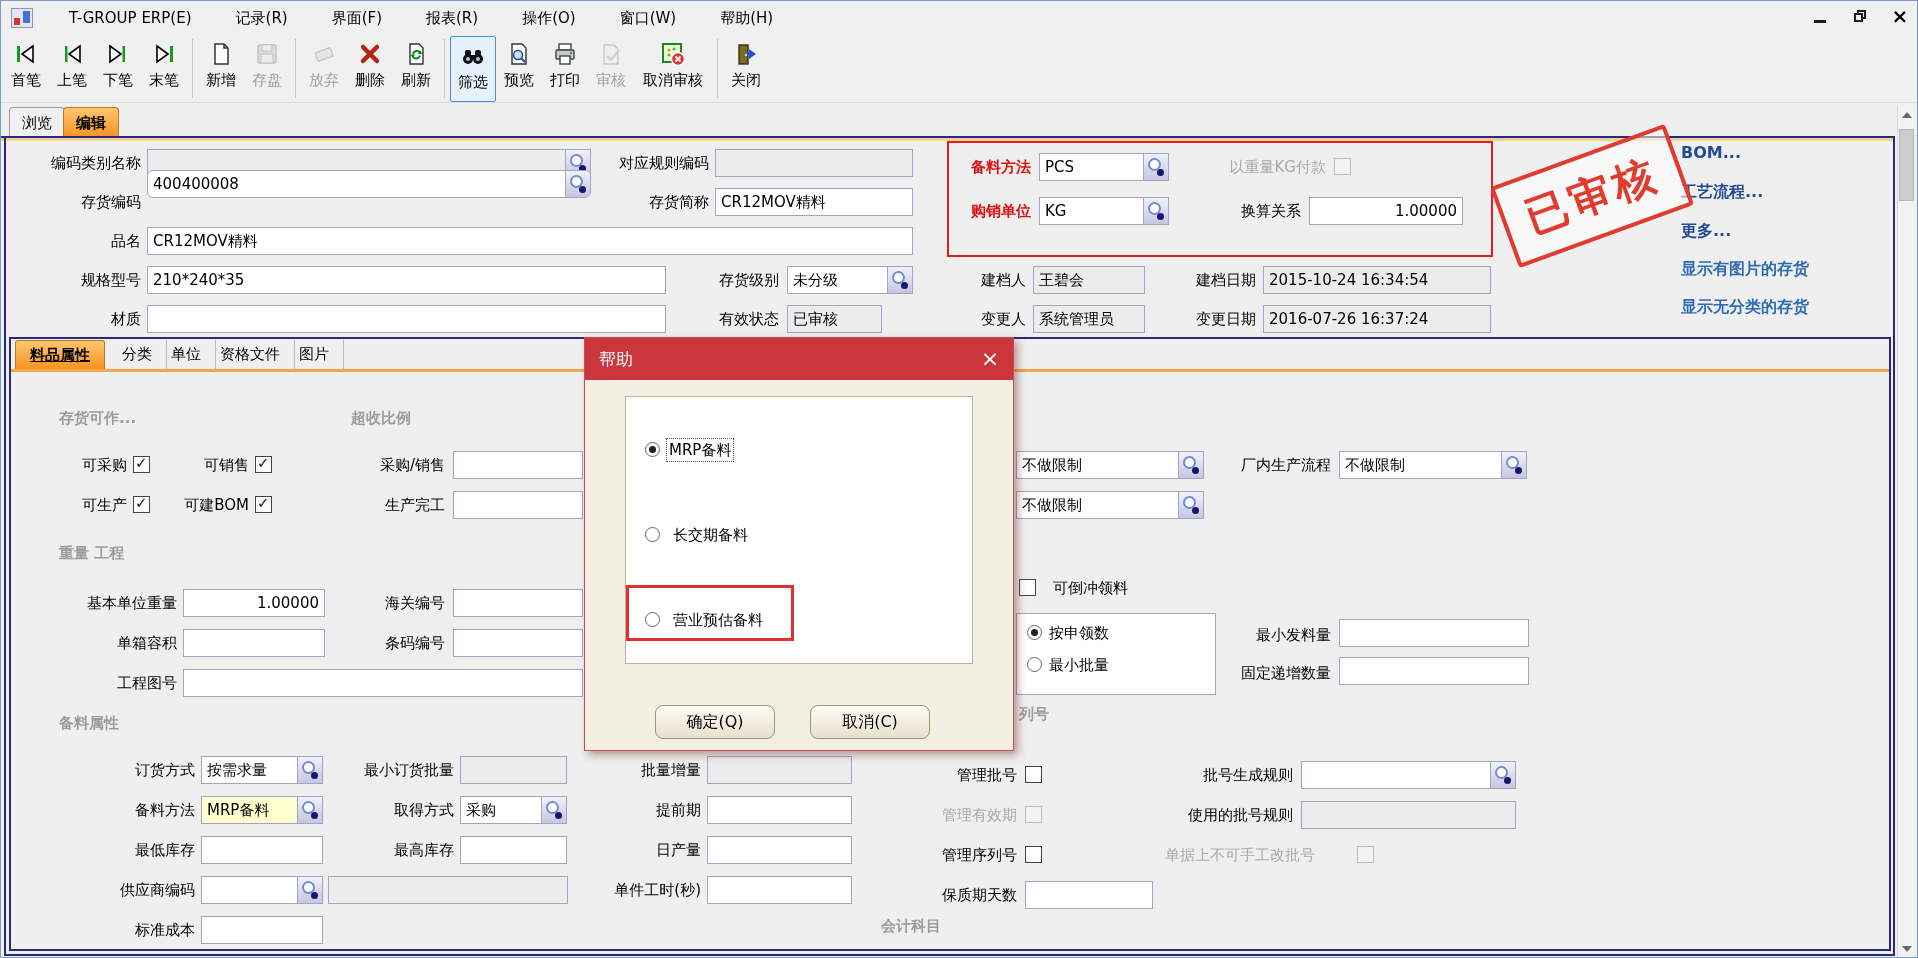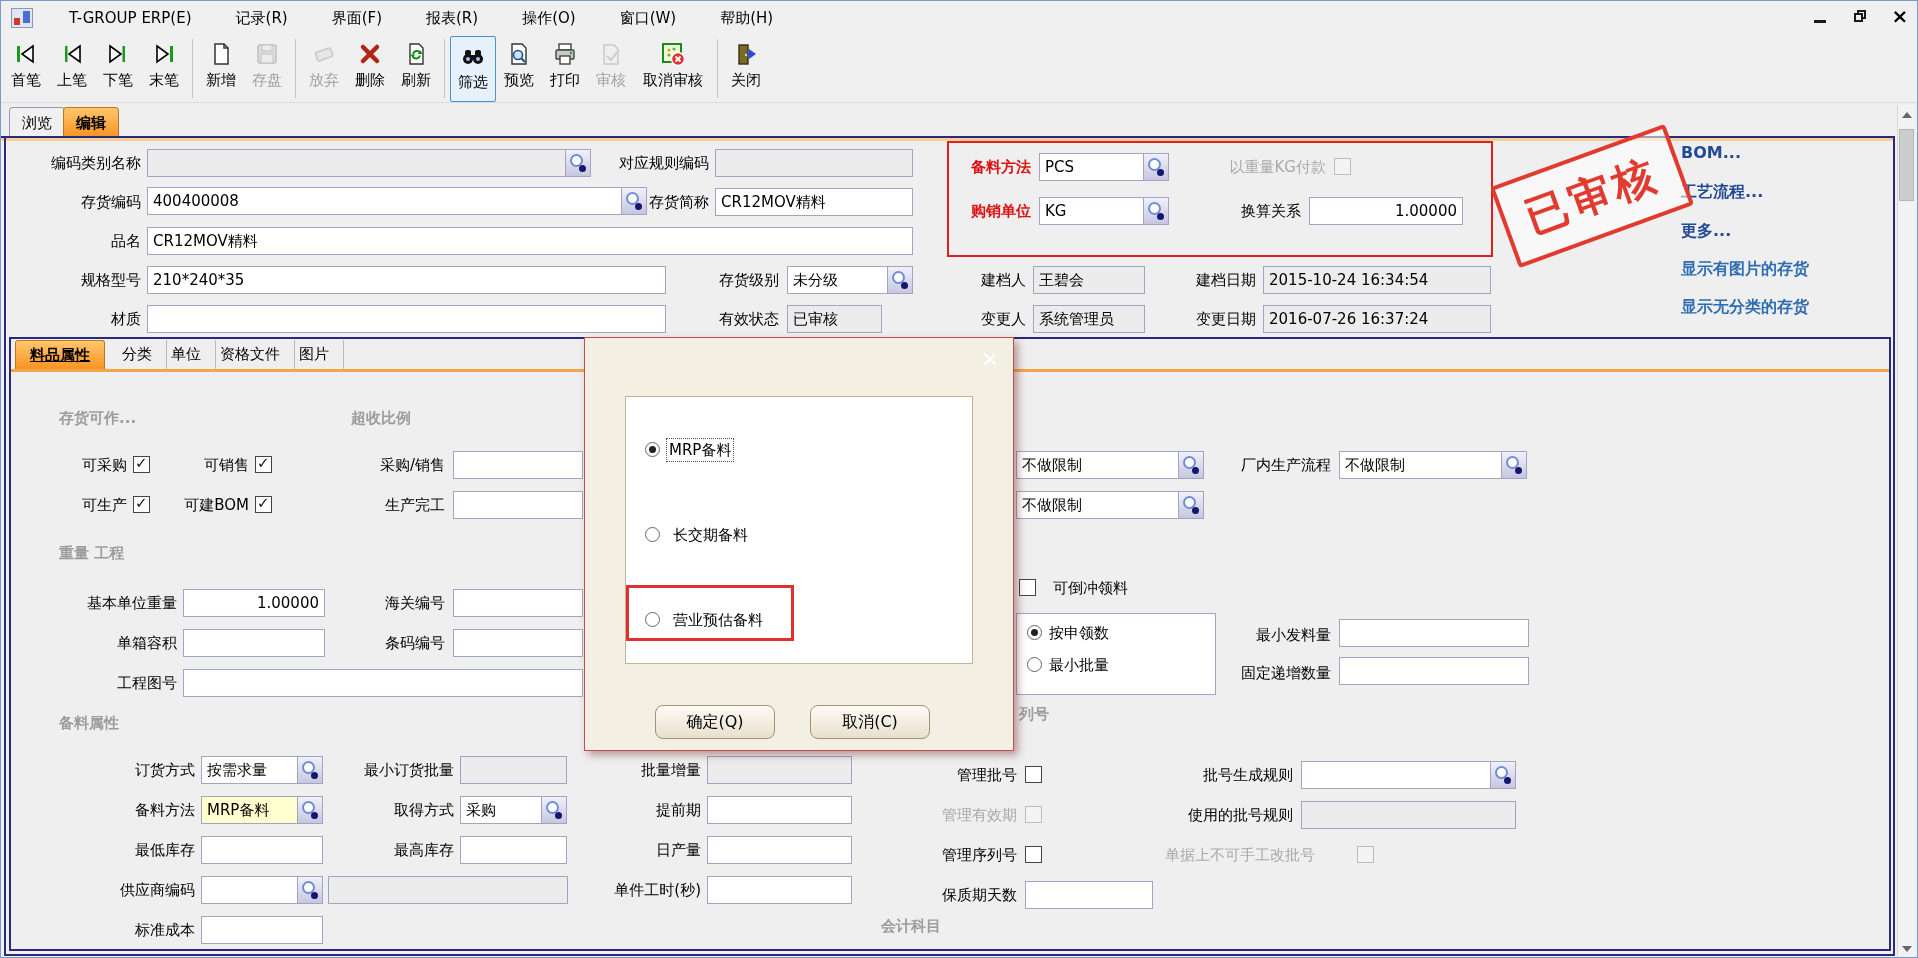--- a/index.html
+++ b/index.html
@@ -296,21 +296,21 @@
   <div class="pageborder" style="left:3px;top:137px;width:2px;height:818px;"></div>
   <div class="pageborder" style="left:1892px;top:137px;width:2px;height:818px;"></div>
   <div class="pageborder" style="left:3px;top:953px;width:1891px;height:2px;"></div>
 
   <div class="lbl" style="left:20px;top:148px;width:120px;">编码类别名称</div>
   <div class="fld ro lk" style="left:146px;top:148px;width:444px;"><span></span><span class="lkbtn"></span></div>
   <div class="lbl" style="left:590px;top:148px;width:118px;">对应规则编码</div>
   <div class="fld ro" style="left:714px;top:148px;width:198px;"></div>
 
   <div class="lbl" style="left:20px;top:187px;width:120px;">存货编码</div>
-  <div class="fld lk" style="left:146px;top:186px;width:500px;"><span>400400008</span><span class="lkbtn"></span></div>
+  <div class="fld lk" style="left:146px;top:169px;width:444px;border-radius:6px;"><span>400400008</span><span class="lkbtn"></span></div>
   <div class="lbl" style="left:590px;top:187px;width:118px;">存货简称</div>
   <div class="fld" style="left:714px;top:187px;width:198px;">CR12MOV精料</div>
 
   <div class="lbl" style="left:20px;top:226px;width:120px;">品名</div>
   <div class="fld" style="left:146px;top:226px;width:766px;">CR12MOV精料</div>
 
   <div class="lbl" style="left:20px;top:265px;width:120px;">规格型号</div>
   <div class="fld" style="left:146px;top:265px;width:519px;">210*240*35</div>
   <div class="lbl" style="left:660px;top:265px;width:118px;">存货级别</div>
   <div class="fld lk" style="left:786px;top:265px;width:126px;"><span>未分级</span><span class="lkbtn"></span></div>
@@ -454,20 +454,21 @@
     <div class="sbtn" style="top:0;">
         <span class="tri-up"></span>
       </div>
     <div id="vthumb"></div>
     <div class="sbtn" style="bottom:0;">
         <span class="tri-dn"></span>
       </div>
   </div>
 
   <div id="modal">
+    <div id="modaltitle">帮助</div>
     <div id="modalclose"><span>×</span></div>
     <div id="modallist"></div>
     <div class="radio sel" style="left:60px;top:104px;"></div>
     <div class="rlabel mfocus" style="left:84px;top:103px;">MRP备料</div>
     <div class="radio" style="left:60px;top:189px;"></div>
     <div class="rlabel" style="left:88px;top:188px;">长交期备料</div>
     <div class="radio" style="left:60px;top:274px;"></div>
     <div class="rlabel" style="left:88px;top:273px;">营业预估备料</div>
     <div id="mhl"></div>
     <div class="mbtn" style="left:70px;">确定(Q)</div>

